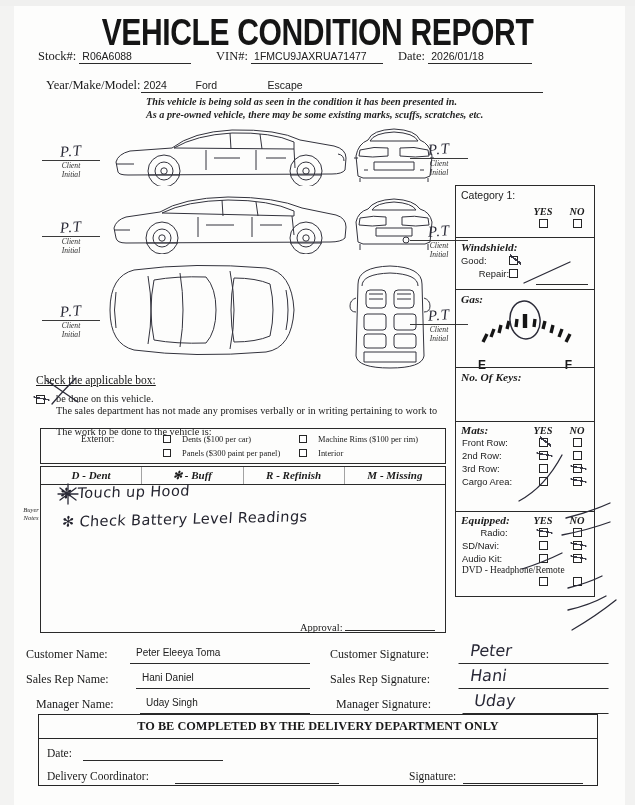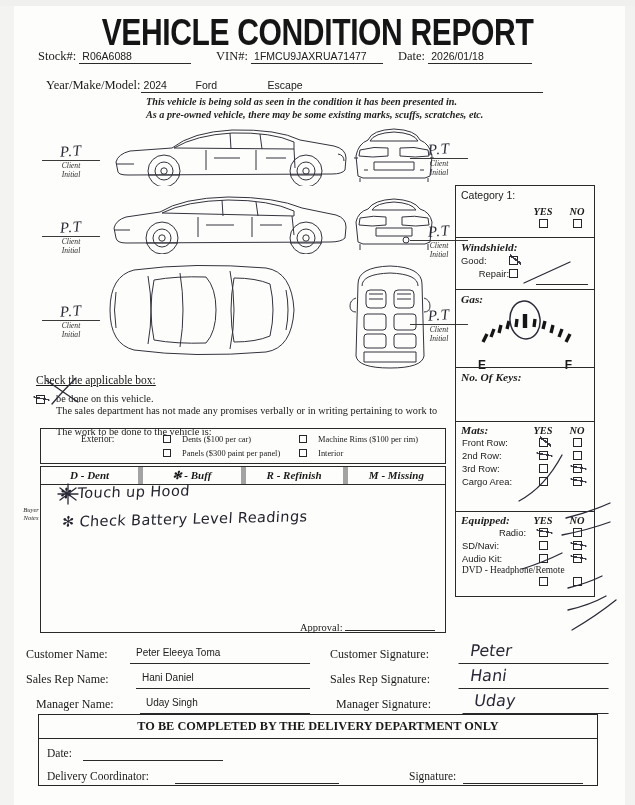--- a/index.html
+++ b/index.html
@@ -103,21 +103,21 @@
   }
   .ext-row { position: absolute; font-size: 8.4px; font-family: "Liberation Serif", serif; }
 
   
   .legend {
     position: absolute; left: 40px; top: 466px; width: 406px; height: 19px;
     border: 1px solid #2a2a2a; display: flex;
   }
   .legend > div {
     flex: 1; text-align: center; font-style: italic; font-weight: bold;
-    font-size: 11px; line-height: 17px; border-right: 5px solid #a3a3a3;
+    font-size: 11px; line-height: 17px; border-right: 1px solid #a3a3a3;
     font-family: "Liberation Serif", serif;
   }
   .legend > div:last-child { border-right: none; }
 
   
   .notes-box {
     position: absolute; left: 40px; top: 485px; width: 406px; height: 148px;
     border: 1px solid #2a2a2a; border-top: none;
   }
   .buyer-lbl {
@@ -152,21 +152,21 @@
     display: flex; font-style: italic; font-weight: bold; font-size: 10.4px;
     font-family: "Liberation Serif", serif;
   }
   .yn .sp { flex: 1; }
   .yn .c { width: 34px; text-align: center; }
   .crow {
     display: flex; align-items: center; font-size: 9.4px; padding: 1px 0;
     font-family: Liberation Sans, sans-serif;
   }
   .crow .nm { flex: 1; padding-left: 6px; }
-  .crow .nm.r { text-align: right; padding-right: 0; }
+  .crow .nm.r { text-align: center; padding-right: 0; }
   .crow .c { width: 34px; text-align: center; }
 
   
   .chk { position: relative; display: inline-block; }
   .chk::after {
     content: "";
     position: absolute; left: 0px; top: -3px;
     width: 11px; height: 11px;
     background:
       linear-gradient(38deg, transparent 44%, #2b2b38 44%, #2b2b38 56%, transparent 56%);

